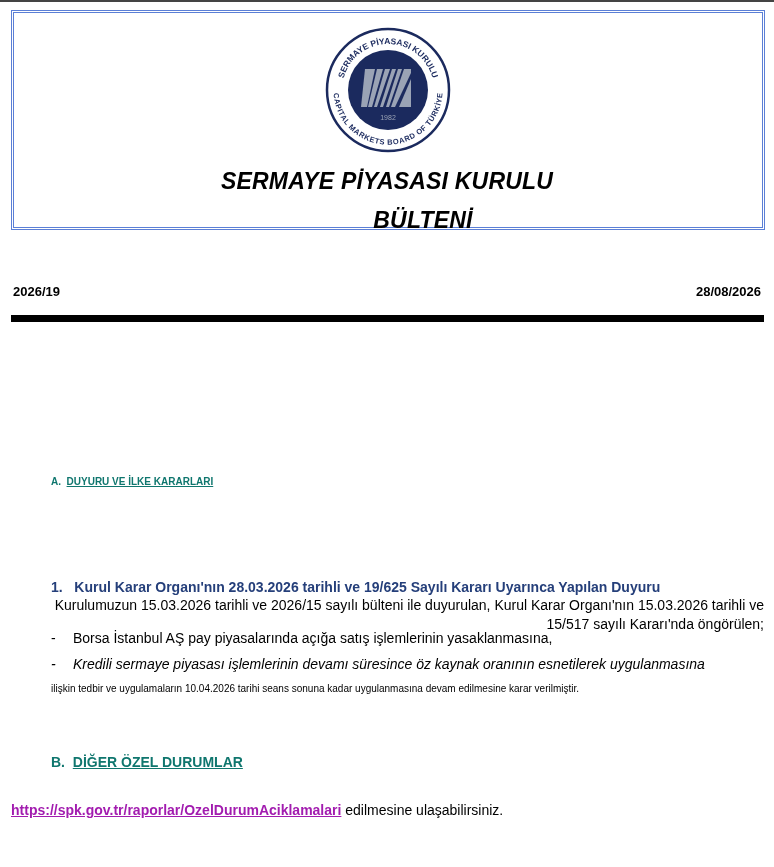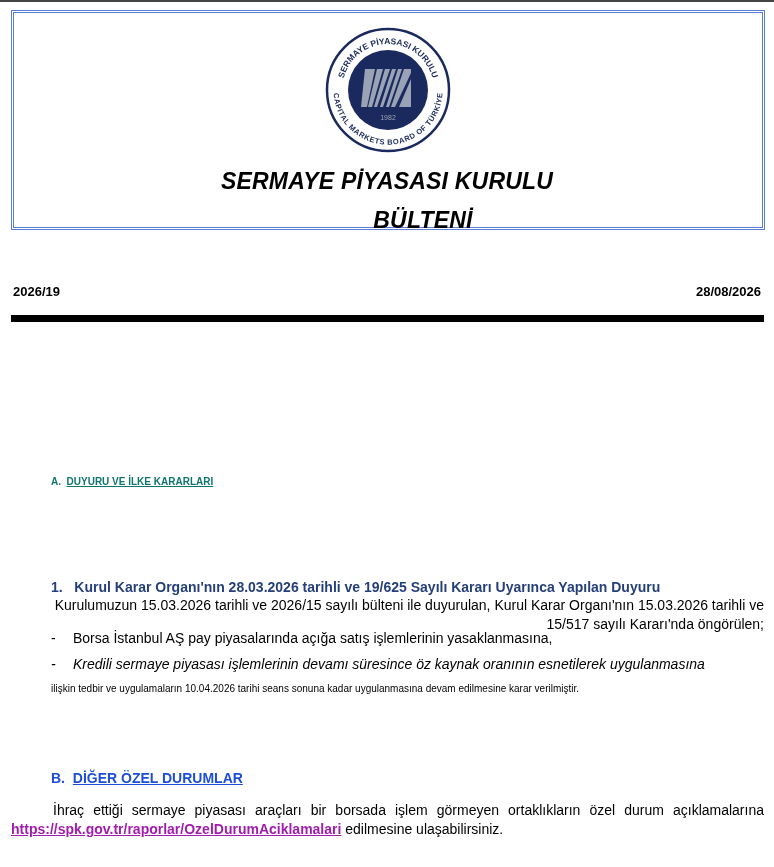--- a/index.html
+++ b/index.html
@@ -21,21 +21,21 @@
   .secA .u, .secB .u { text-decoration: underline; }
   .sub1 { position: absolute; left: 51px; top: 531px; font-weight: bold; font-size: 14px; color: #253f7a; margin-top: 48px; }
   .para { position: absolute; left: 11px; width: 753px; font-size: 14px; line-height: 19px; }
   .p1 { top: 596px; text-align: right; }
   .indent { display: inline-block; width: 42px; }
   .li { position: absolute; left: 51px; font-size: 14px; }
   .li .dash { display: inline-block; width: 22px; }
   .l1 { top: 630px; }
   .l2 { top: 656px; font-style: italic; }
   .p2 { position: absolute; left: 51px; top: 683px; font-size: 10px; }
-  .secB { position: absolute; left: 51px; top: 754px; font-weight: bold; font-size: 14px; color: #1d4ed8; margin-top: 16px; }
+  .secB { position: absolute; left: 51px; top: 754px; font-weight: bold; font-size: 14px; color: #0f766e; }
   .p3 { top: 801px; text-align: justify; text-align-last: left; }
   .p3 .first { display: block; text-align: justify; text-align-last: justify; }
   .link { color: #a21caf; font-weight: bold; text-decoration: underline; }
 </style>
 </head>
 <body>
 
 <div class="topbar"></div>
 
 <div class="frame"></div>
@@ -92,14 +92,14 @@
   <span class="dash">-</span><span>Kredili sermaye piyasası işlemlerinin devamı süresince öz kaynak oranının esnetilerek uygulanmasına</span>
 </div>
 
 <div class="p2">ilişkin tedbir ve uygulamaların 10.04.2026 tarihi seans sonuna kadar uygulanmasına devam edilmesine karar verilmiştir.</div>
 
 <div class="secB">
   <span>B.</span>&nbsp;&nbsp;<span class="u">DİĞER ÖZEL DURUMLAR</span>
 </div>
 
 <div class="para p3">
-  <span class="first"><span class="indent"></span><span>İhraç ettiği sermaye piyasası araçları bir borsada işlem görmeyen ortaklıkların özel durum açıklamalarına</span></span><a class="link">https://spk.gov.tr/raporlar/OzelDurumAciklamalari</a><span> edilmesine ulaşabilirsiniz.</span>
+  <a class="link">https://spk.gov.tr/raporlar/OzelDurumAciklamalari</a><span> edilmesine ulaşabilirsiniz.</span>
 </div>
 
 </body></html>

